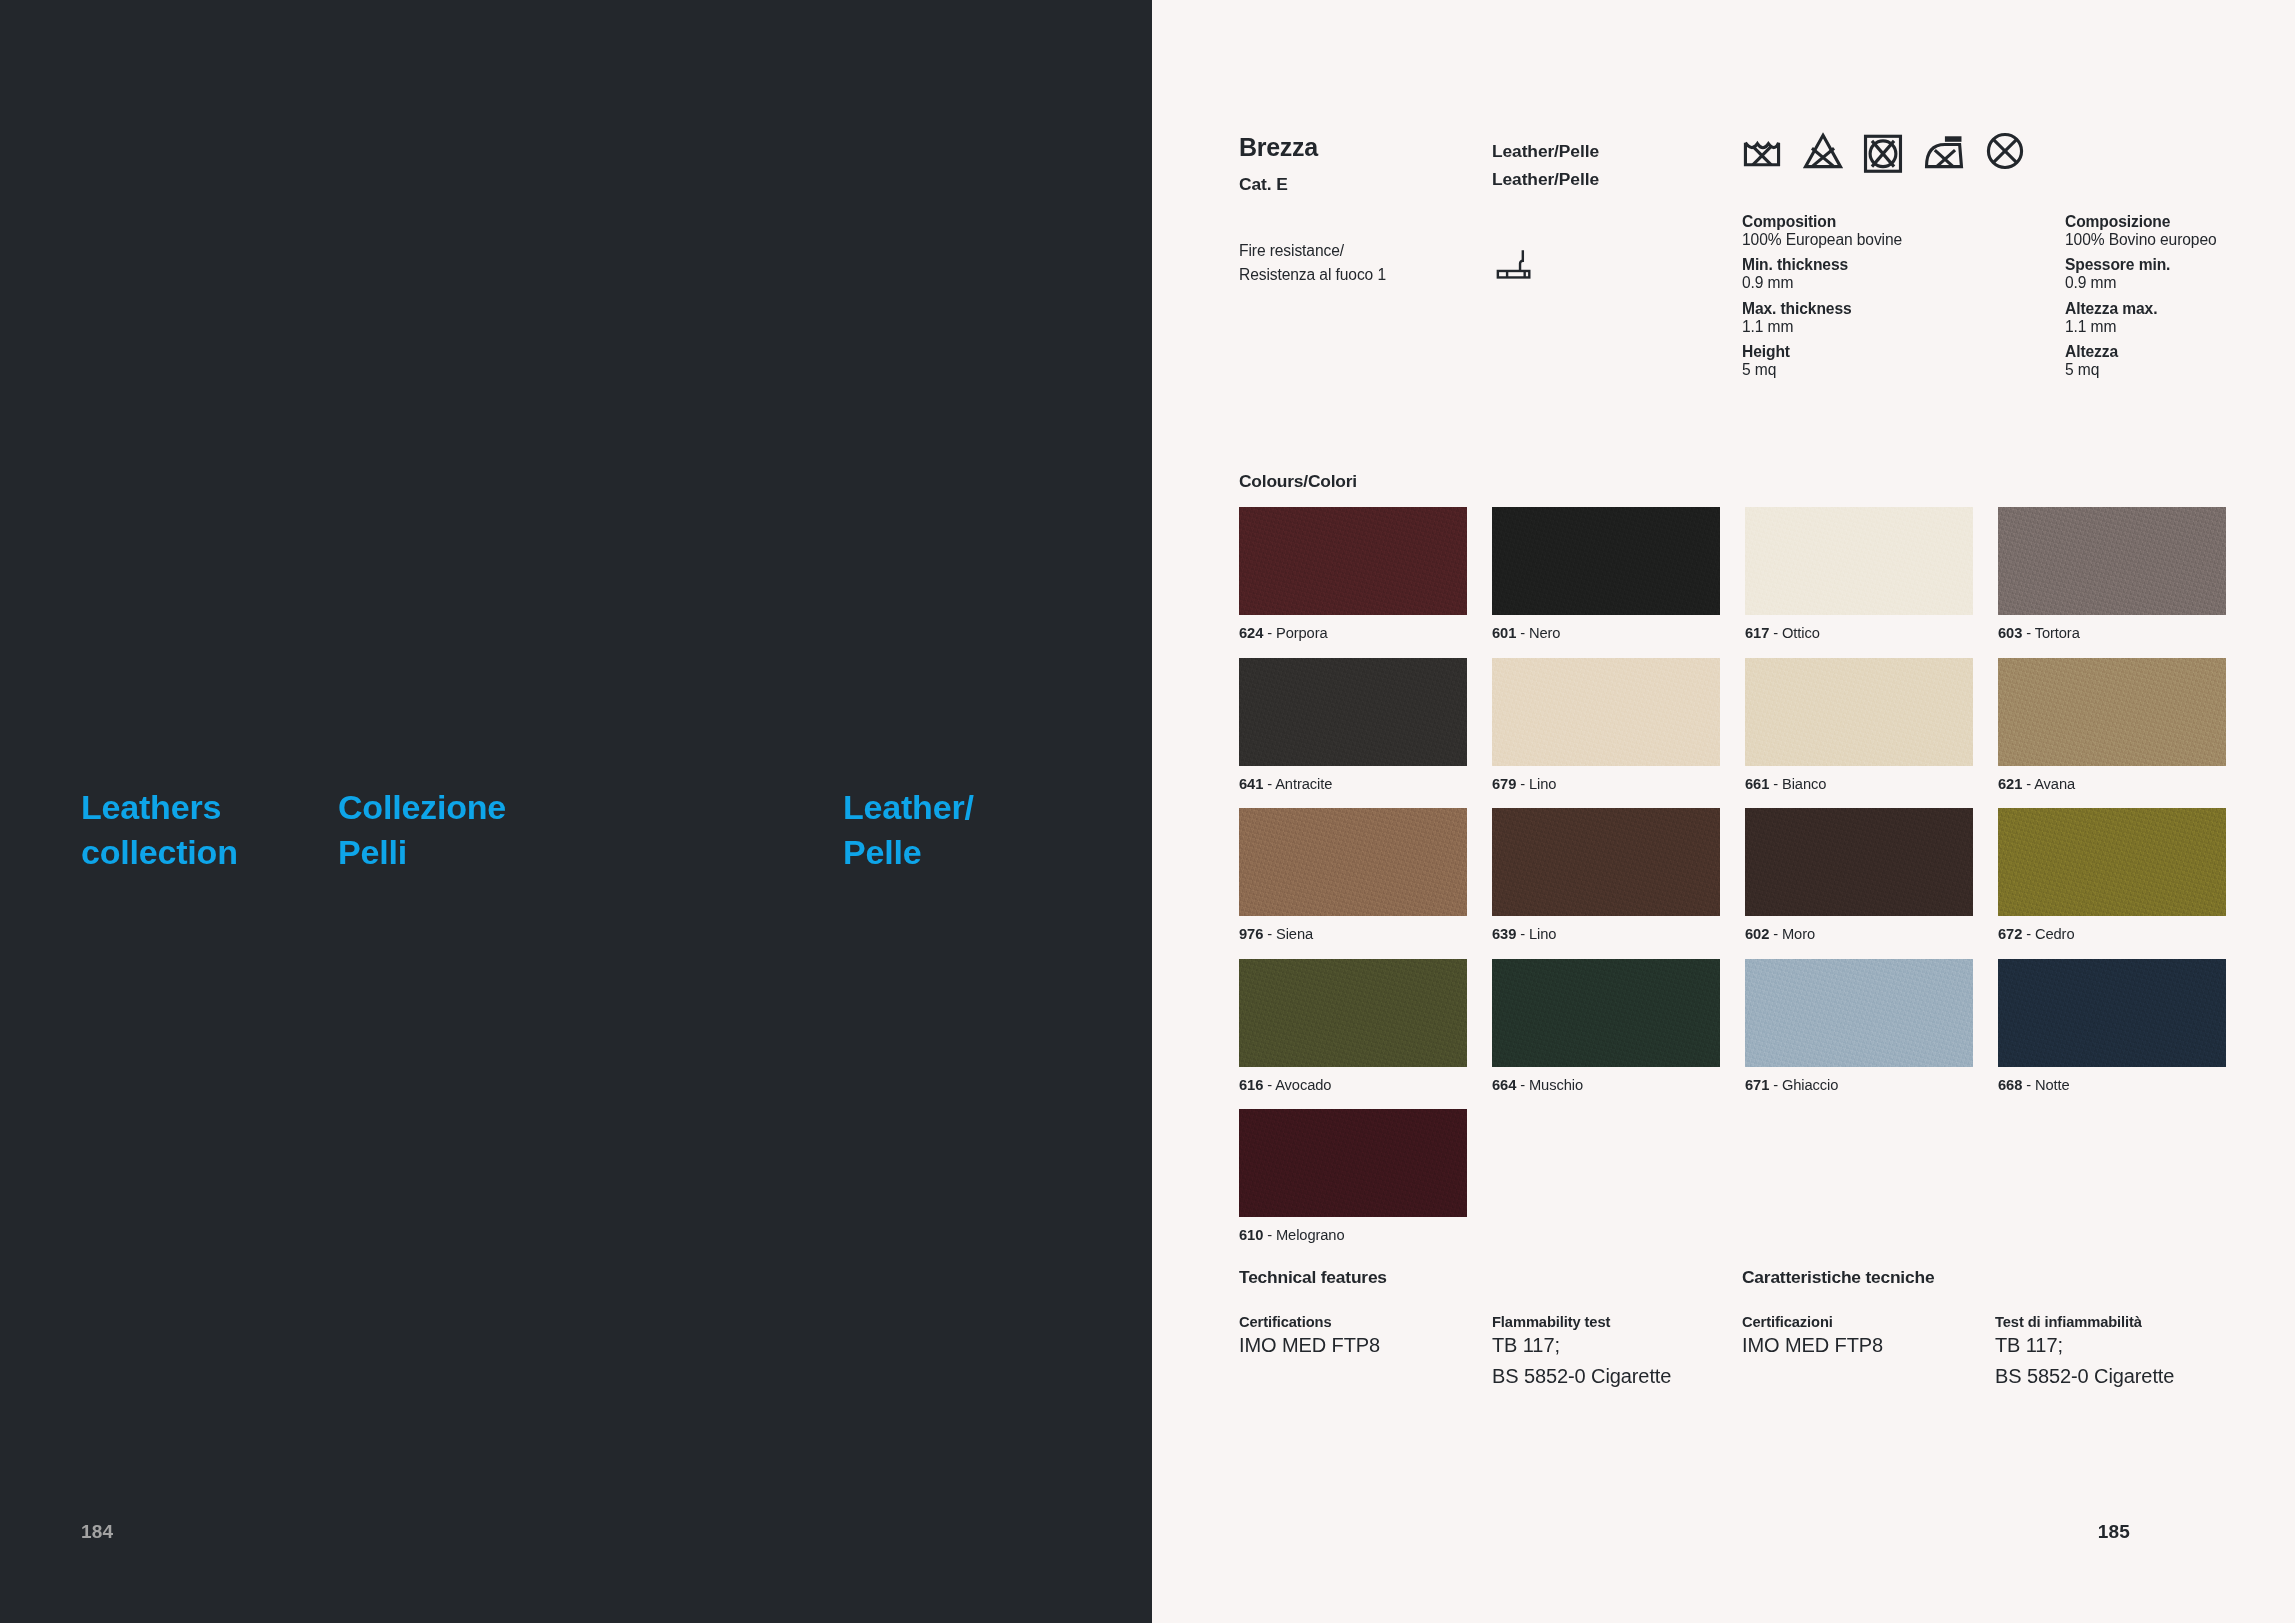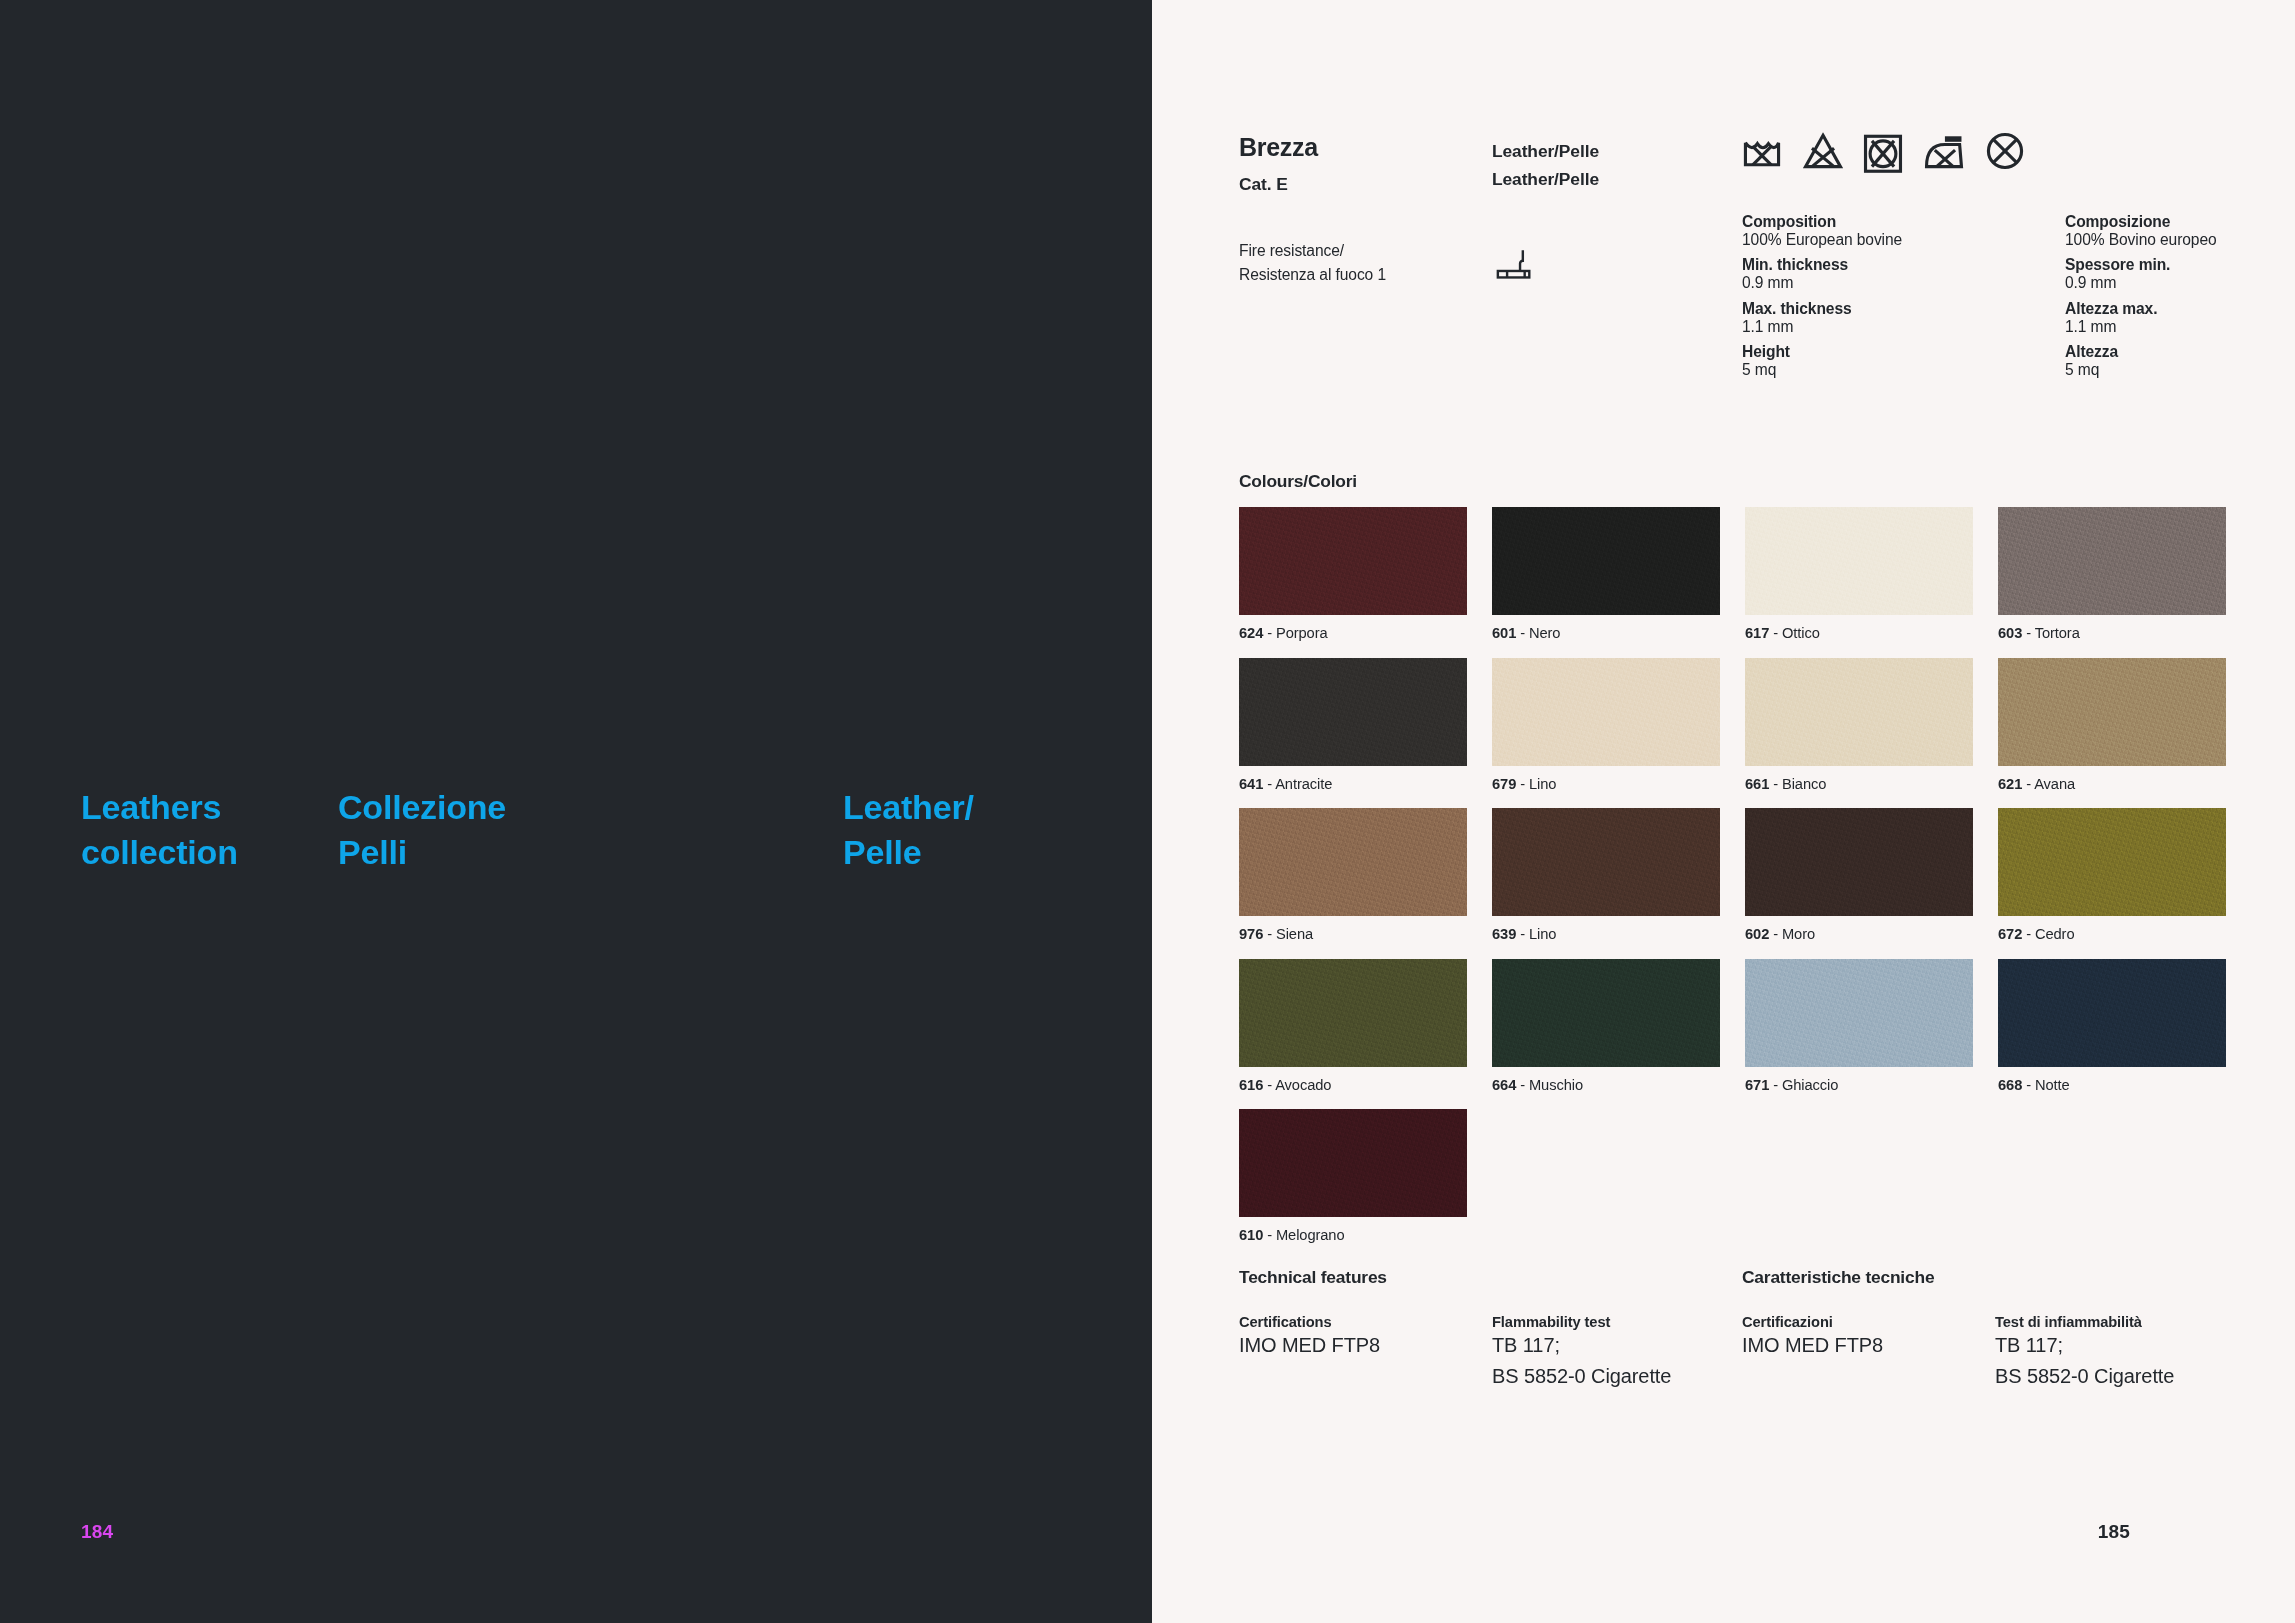--- a/index.html
+++ b/index.html
@@ -23,21 +23,21 @@
     left:81px; top:785px;
     width:992px;
     display:flex;
   }
   .lt-col { color:#0ea5e9; font-weight:bold; font-size:34px; line-height:1.32; letter-spacing:-0.2px; }
   .lt-col.c1 { width:257px; }
   .lt-col.c2 { width:505px; }
   .lt-col.c3 { width:230px; }
   .folio-left {
     position:absolute; left:81px; bottom:81px;
-    color:#d946ef; font-size:19px; font-weight:bold; letter-spacing:0.2px;
+    color:#a3a3a3; font-size:19px; font-weight:bold; letter-spacing:0.2px;
   }
 
   
   .page-right {
     width:1143px; height:1340px;
     background:#F9F5F4;
     position:relative;
     flex:0 0 1143px;
     color:#23272C;
   }

